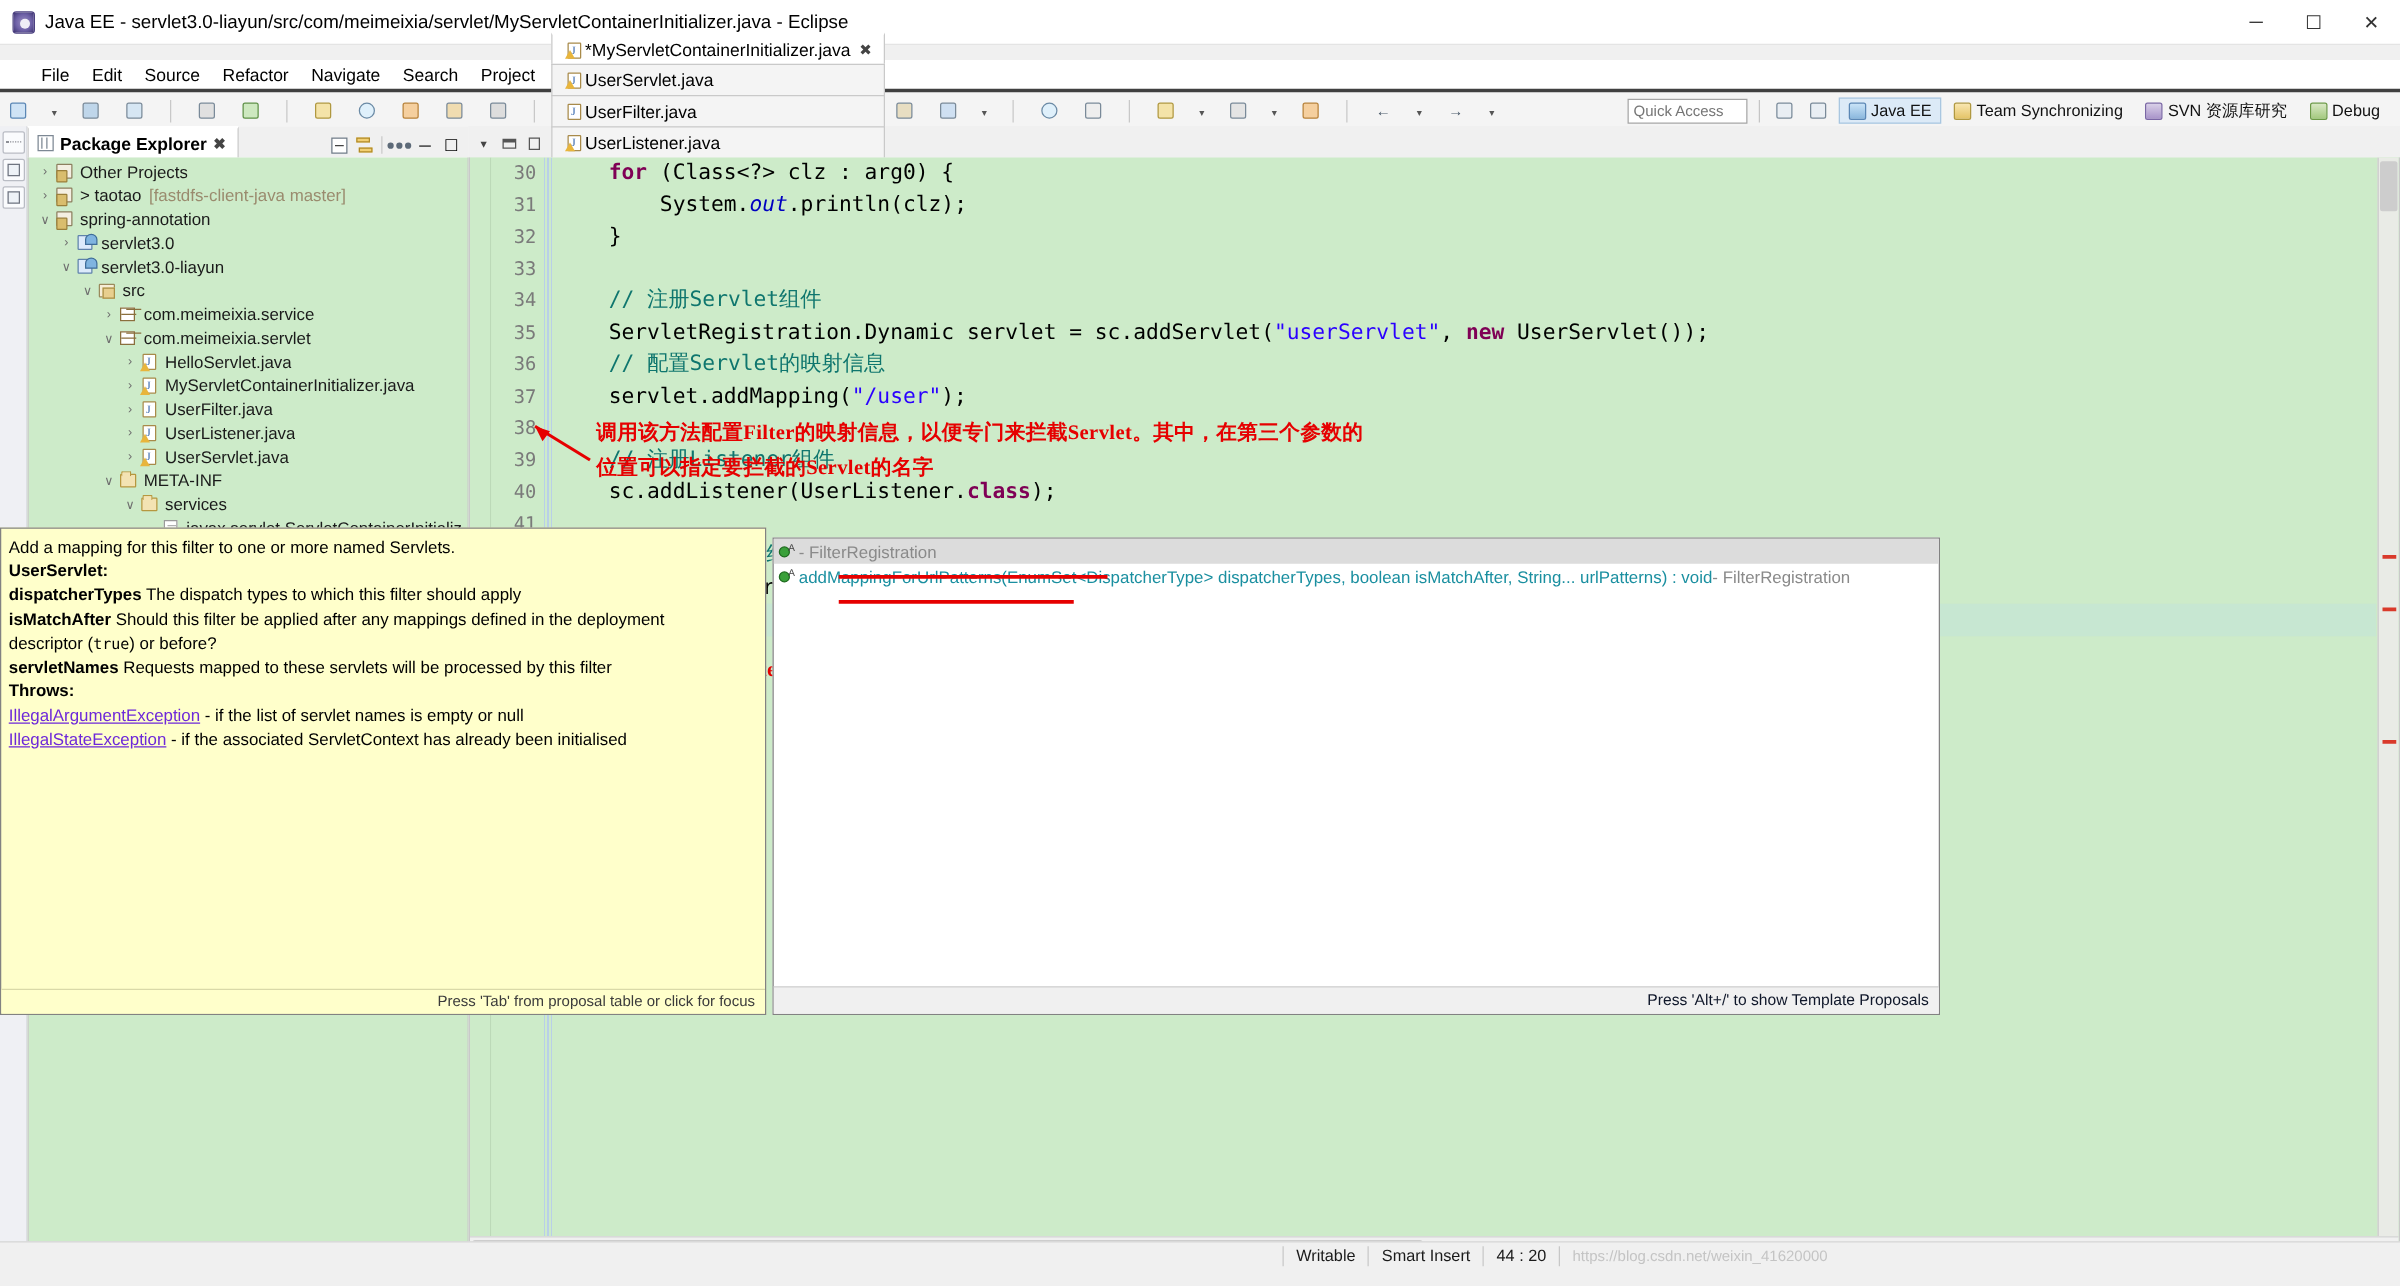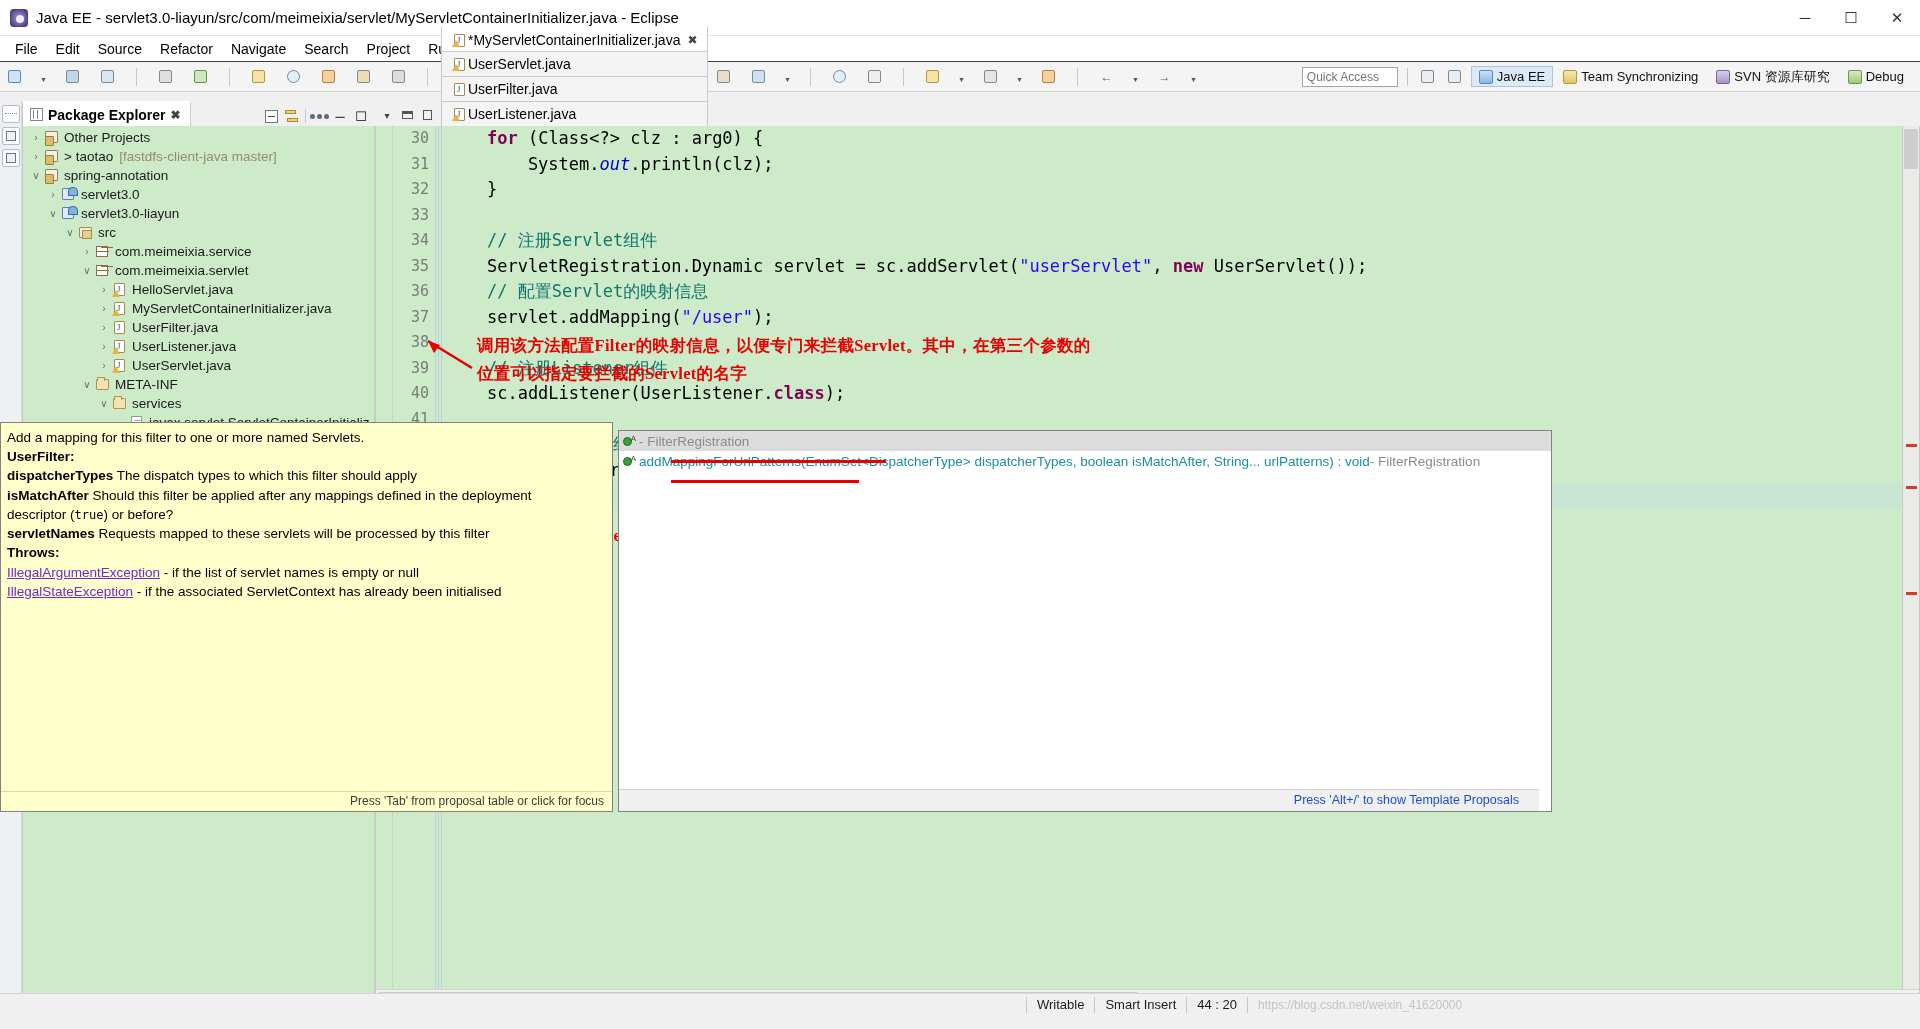--- a/index.html
+++ b/index.html
@@ -25,21 +25,21 @@
     border:1px solid #4b4080;
     position:relative;flex:none;
   }
   #app-icon:after{content:"";position:absolute;left:5px;top:5px;width:8px;height:8px;border-radius:50%;background:#efeef6;}
   #title-text{font-size:15px;color:#000;white-space:nowrap;}
   #win-buttons{margin-left:auto;display:flex;height:36px;}
   .win-btn{width:46px;height:36px;display:flex;align-items:center;justify-content:center;font-size:15px;color:#333;}
   .win-btn.close{color:#333;}
 
   
-  #menubar{height:26px;background:#ffffff;display:flex;align-items:center;padding-left:6px;border-bottom:1px solid #404040;}
+  #menubar{height:26px;background:#ffffff;display:flex;align-items:center;padding-left:24px;border-bottom:3px solid #404040;margin-top:12px;}
   .menu-item{padding:3px 9px;font-size:14px;color:#000;white-space:nowrap;}
 
   
   #toolbar{height:30px;background:#f4f4f4;border-bottom:1px solid #d4d4d4;display:flex;align-items:center;padding:0 4px;gap:14px;}
   .tb{width:21px;height:22px;display:flex;align-items:center;justify-content:center;border-radius:2px;font-size:12px;color:#4a5a6a;position:relative;}
   .tb-sep{width:1px;height:18px;background:#c8c8c8;margin:0 4px;}
   .tb-arrow{width:9px;height:22px;display:flex;align-items:flex-end;justify-content:center;font-size:7px;color:#555;padding-bottom:5px;}
   .sq{width:13px;height:13px;border:1px solid #7a8a99;border-radius:2px;background:#fff;}
   .sq.blue{background:#cfe3f5;border-color:#5b87b5;}
   .sq.green{background:#cde8bf;border-color:#5f9147;}
@@ -208,22 +208,22 @@
   }
   .prop-row{display:flex;align-items:center;height:20px;padding-left:4px;font-size:13.5px;white-space:nowrap;overflow:hidden;}
   .prop-row.sel{background:#dcdcdc;}
   .prop-icon{width:13px;height:13px;margin-right:3px;position:relative;flex:none;}
   .prop-icon .ball{position:absolute;left:0;top:2px;width:9px;height:9px;border-radius:50%;background:#3aa03a;border:1px solid #1f6b1f;}
   .prop-icon .sup{position:absolute;right:0;top:-1px;font-size:8px;color:#444;}
   .prop-name{color:#000;}
   .prop-name.link{color:#1a8fa0;}
   .prop-owner{color:#8a8a8a;}
   #prop-foot{
-    position:absolute;left:0;right:12px;bottom:0;height:22px;background:#f0f0f0;border-top:1px solid #cfcfcf;
-    font-size:12.5px;color:#1d4ed8;text-align:right;padding:3px 20px 0 0;
+    position:absolute;left:0;right:0;bottom:0;height:22px;background:#f0f0f0;border-top:1px solid #cfcfcf;
+    font-size:12.5px;color:#0f172a;text-align:right;padding:3px 8px 0 0;
   }
 
   
   #statusbar{
     position:absolute;left:0;right:0;bottom:14px;height:22px;background:#f0f0f0;border-top:1px solid #d5d5d5;
     display:flex;align-items:center;font-size:13px;color:#1a1a1a;
   }
   .sb-cell{padding:0 10px;height:22px;display:flex;align-items:center;}
   .sb-sep{width:1px;height:16px;background:#c7c7c7;}
   #sb-left{width:1026px;display:flex;align-items:center;}
@@ -653,21 +653,21 @@
   <svg class="arrow-svg" style="left:240px;top:330px;width:260px;height:120px;">
     <line x1="22" y1="100" x2="200" y2="16" stroke="#e60000" stroke-width="2.5"></line>
     <polygon points="200,16 182,18 190,30" fill="#e60000"></polygon>
   </svg>
 
 </div>
 
 <div id="javadoc">
   <div id="javadoc-body">
     <p>Add a mapping for this filter to one or more named Servlets.</p>
-    <p class="jd-b">UserFilter:</p>
+    <p class="jd-b">UserServlet:</p>
     <p class="jd-ind">
       <span class="jd-b">dispatcherTypes</span><span> The dispatch types to which this filter should apply</span>
     </p>
     <p class="jd-ind">
       <span class="jd-b">isMatchAfter</span><span> Should this filter be applied after any mappings defined in the deployment</span>
     </p>
     <p class="jd-ind">descriptor (<span class="jd-code">true</span>) or before?</p>
     <p class="jd-ind">
       <span class="jd-b">servletNames</span><span> Requests mapped to these servlets will be processed by this filter</span>
     </p>

